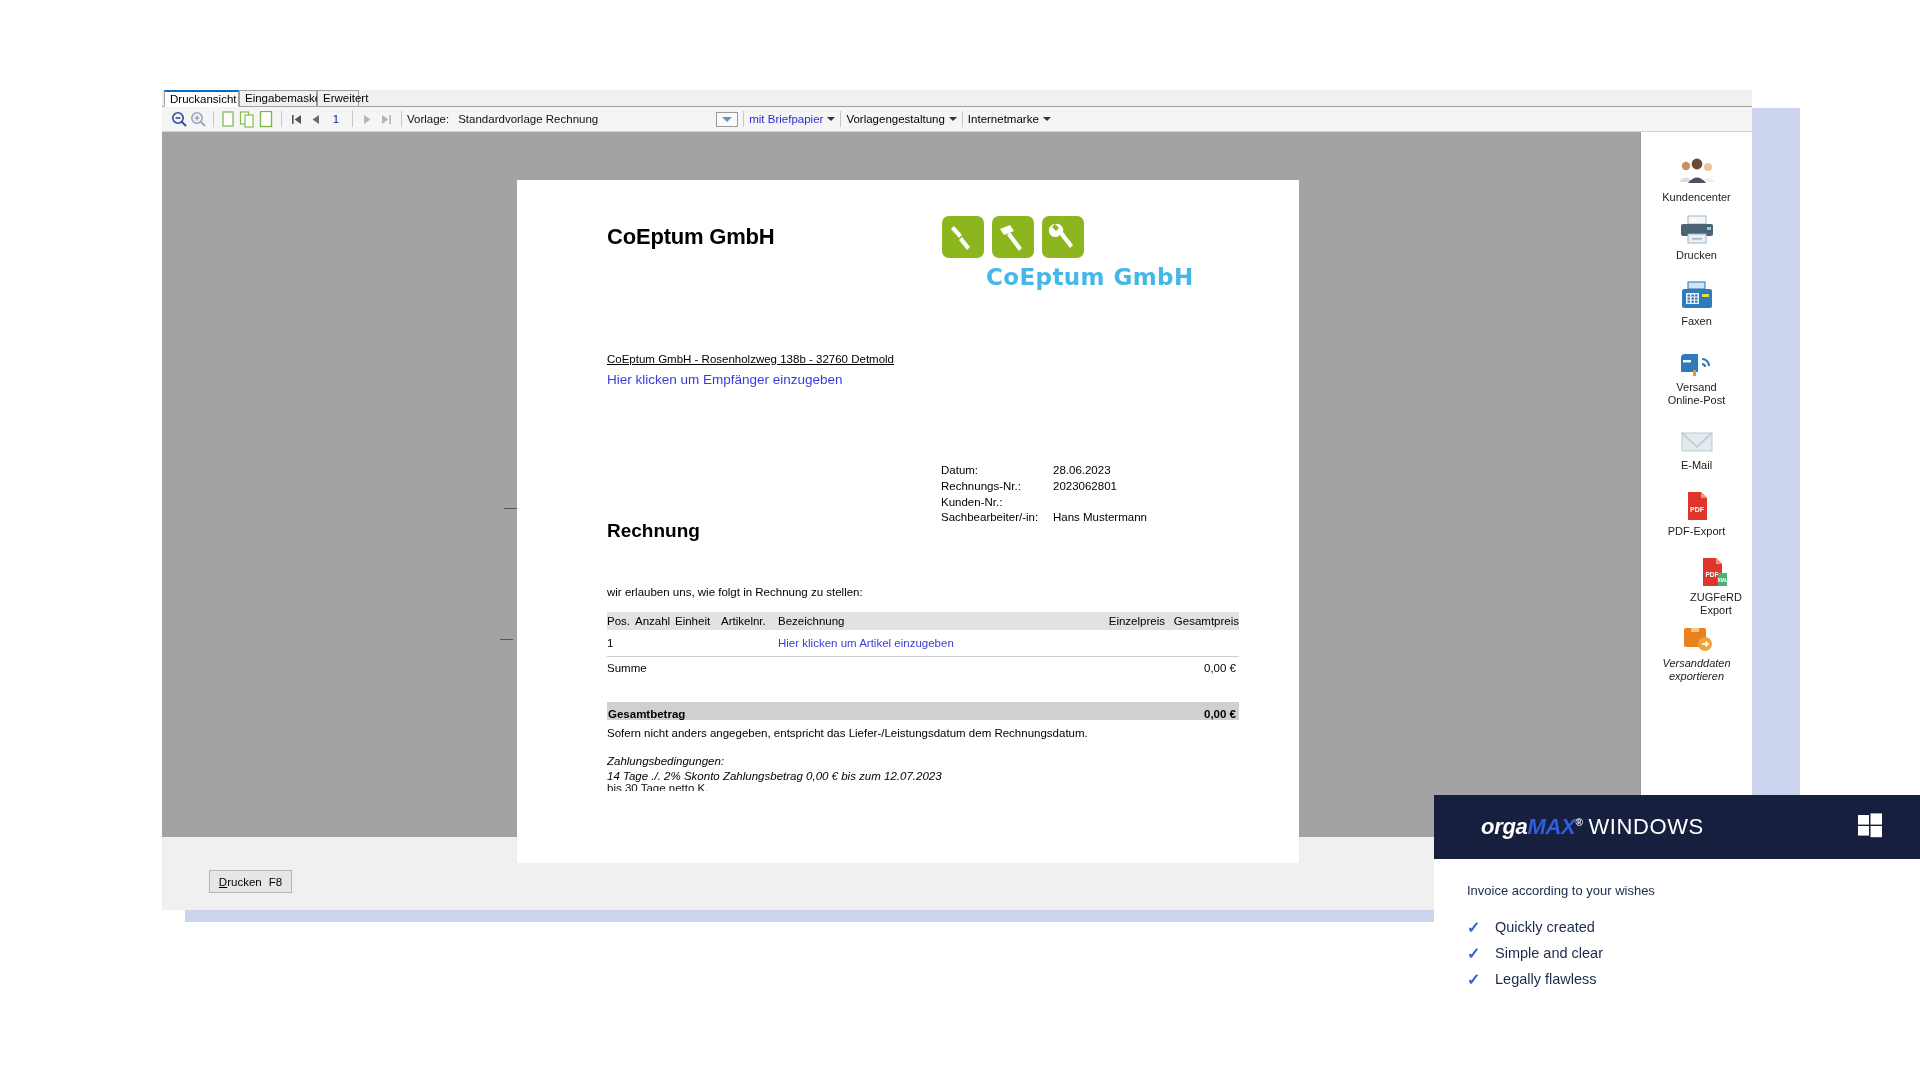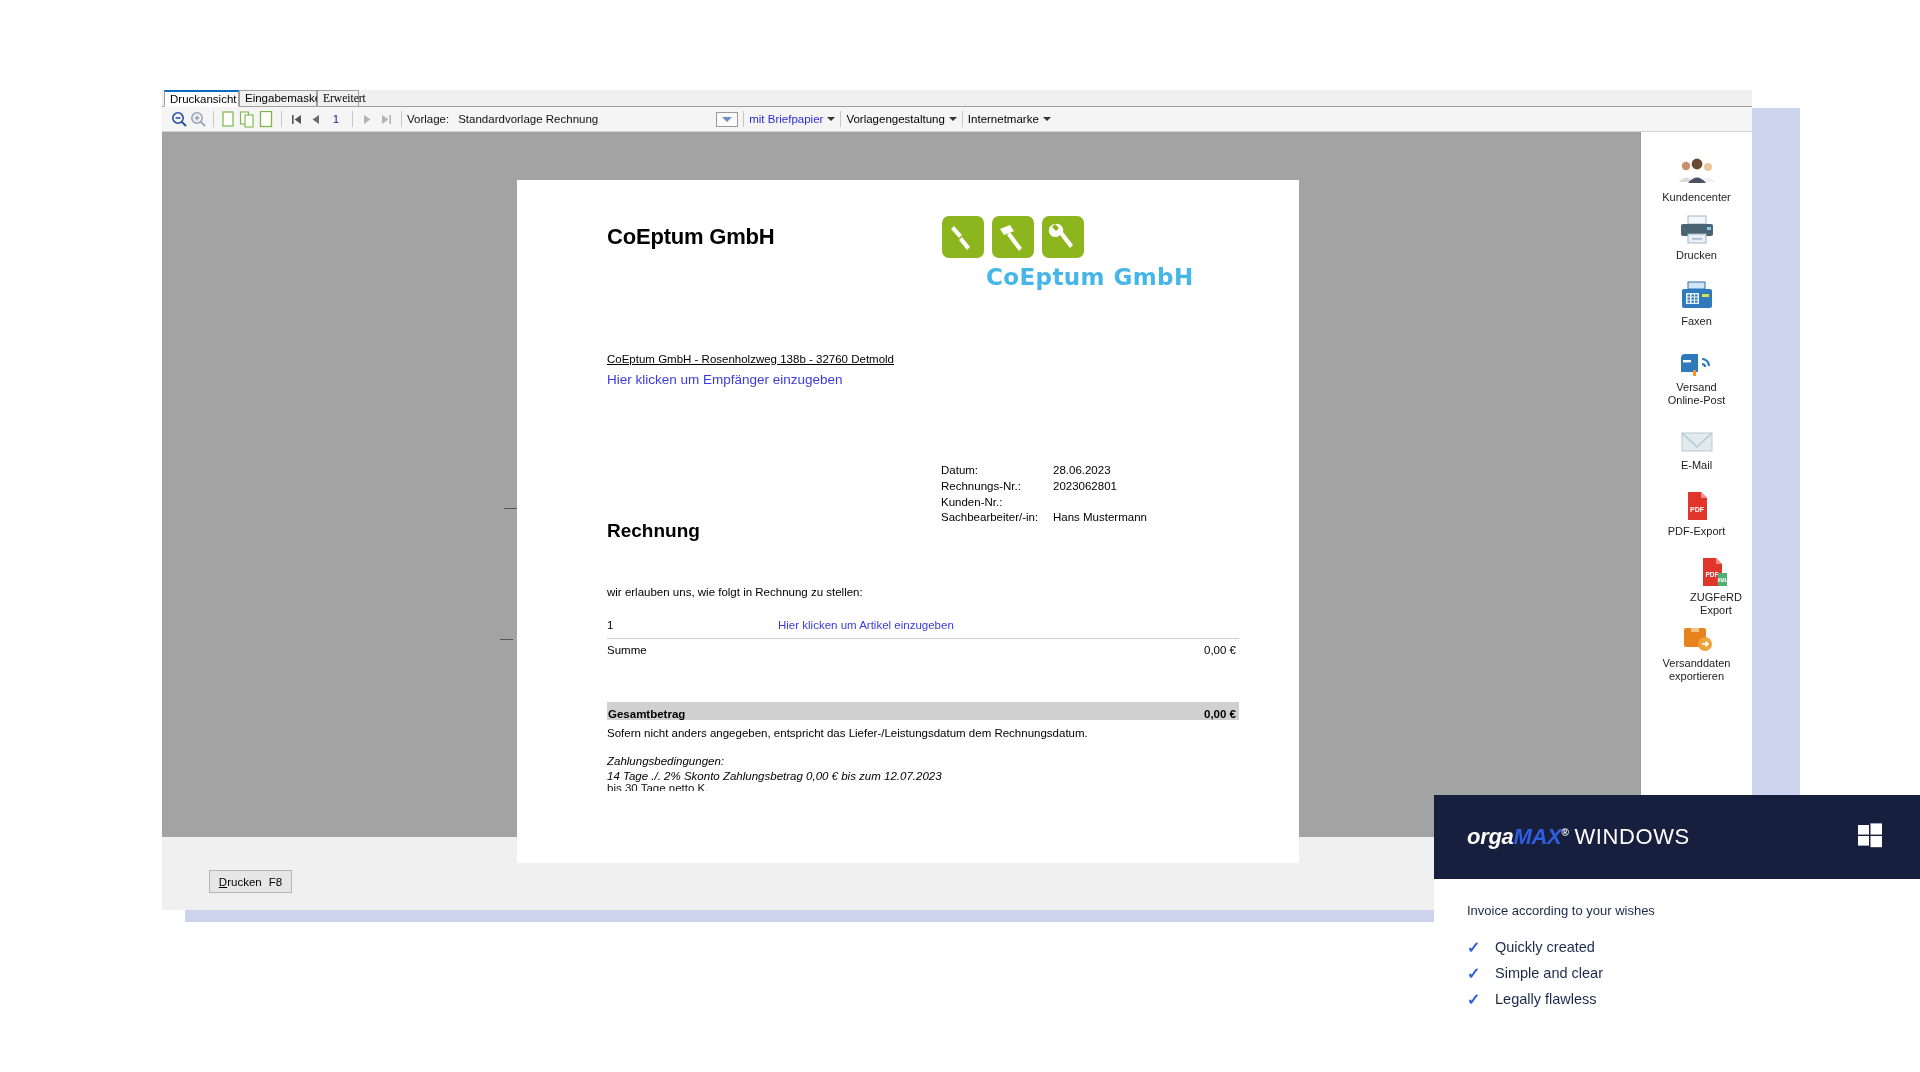--- a/index.html
+++ b/index.html
@@ -189,23 +189,23 @@
   }
   .btn-print u { text-decoration:underline; }
 
   
   .promo {
     position:absolute; left:1434px; top:795px; width:486px; height:235px;
     background:#ffffff;
     box-shadow:0 0 0 0 rgba(0,0,0,0);
   }
   .promo-head {
-    height:84px; background:#161f3d;
+    height:64px; background:#161f3d;
     display:flex; align-items:center; justify-content:space-between;
-    padding:0 37px 0 33px;
+    padding:0 37px 0 47px;
   }
   .promo-logo { font-size:22px; font-weight:bold; color:#ffffff; font-style:italic; letter-spacing:-0.3px; }
   .promo-logo .max { color:#2f5ee0; }
   .promo-logo .reg { font-size:10px; vertical-align:super; font-style:normal; }
   .promo-logo .win { font-style:normal; font-weight:400; letter-spacing:0.6px; }
   .promo-body { padding:24px 0 0 33px; }
   .promo-title { font-size:13px; color:#1b2a4a; margin-bottom:16px; }
   .promo-li { display:flex; align-items:center; gap:14px; height:26px; }
   .promo-li .tick-ico { color:#2f5ee0; font-size:16px; font-weight:bold; width:14px; }
   .promo-li span.txt { font-size:14.5px; color:#1b2a4a; }
@@ -221,21 +221,21 @@
   <div class="window">
 
     <div class="tabstrip">
       <div class="tabstrip-line"></div>
       <div class="tab active" style="left:2px; width:75px;">
         <span>Druckansicht</span>
       </div>
       <div class="tab" style="left:77px; width:78px;">
         <span>Eingabemaske</span>
       </div>
-      <div class="tab" style="left:155px; width:42px;font-family:Liberation Serif, serif;">
+      <div class="tab" style="left:155px; width:42px;">
         <span>Erweitert</span>
       </div>
     </div>
 
     <div class="toolbar">
       <div class="tb-btn">
         <svg width="17" height="17" viewBox="0 0 17 17">
             <circle cx="7" cy="7" r="5.2" fill="none" stroke="#2b4f9e" stroke-width="1.6"></circle>
             <line x1="10.6" y1="10.6" x2="15" y2="15" stroke="#2b4f9e" stroke-width="2"></line>
             <line x1="4.6" y1="7" x2="9.4" y2="7" stroke="#2b4f9e" stroke-width="1.6"></line>
@@ -367,20 +367,29 @@
               <div class="meta-row">
                   <span class="meta-key">Sachbearbeiter/-in:</span>
                   <span>Hans Mustermann</span>
                 </div>
             </div>
 
             <div class="doc-title">Rechnung</div>
             <div class="intro">wir erlauben uns, wie folgt in Rechnung zu stellen:</div>
 
             <div class="tbl">
+              <div class="tbl-head">
+                <span class="c-pos">Pos.</span>
+                <span class="c-anz">Anzahl</span>
+                <span class="c-einh">Einheit</span>
+                <span class="c-art">Artikelnr.</span>
+                <span class="c-bez">Bezeichnung</span>
+                <span class="c-ep">Einzelpreis</span>
+                <span class="c-gp">Gesamtpreis</span>
+              </div>
               <div class="tbl-row">
                 <span class="c-pos">1</span>
                 <span class="c-anz"></span>
                 <span class="c-einh"></span>
                 <span class="c-art"></span>
                 <span class="c-bez blue-link">Hier klicken um Artikel einzugeben</span>
                 <span class="c-ep"></span>
                 <span class="c-gp"></span>
               </div>
               <div class="tbl-sum">
@@ -502,21 +511,21 @@
               <path d="M4 2 h13 l6 6 v22 h-19 z" fill="#e0352b"></path>
               <path d="M17 2 l6 6 h-6 z" fill="#f39089"></path>
               <text x="13" y="21" font-size="6.5" fill="#fff" text-anchor="middle" font-family="Liberation Sans, sans-serif" font-weight="bold">PDF</text>
               <path d="M19 17 h9 v13 h-9 z" fill="#4caf73"></path>
               <text x="23.5" y="26" font-size="5" fill="#fff" text-anchor="middle" font-family="Liberation Sans, sans-serif" font-weight="bold">XML</text>
             </svg>
           </div>
           <div class="side-lbl">ZUGFeRD Export</div>
         </div>
 
-        <div class="side-item" style="top:488px;">
+        <div class="side-item" style="top:488px;font-style:italic;">
           <div class="side-ico">
             <svg width="40" height="32" viewBox="0 0 40 32">
               <rect x="7" y="6" width="22" height="19" rx="2" fill="#e8821e"></rect>
               <rect x="14" y="6" width="8" height="4" fill="#f6c28a"></rect>
               <circle cx="28" cy="22" r="7" fill="#f0a23c"></circle>
               <path d="M25 22 h6 M28.6 19.6 L31 22 L28.6 24.4" fill="none" stroke="#fff" stroke-width="1.6"></path>
             </svg>
           </div>
           <div class="side-lbl">Versanddaten</div>
           <div class="side-lbl" style="margin-top:0;">exportieren</div>

